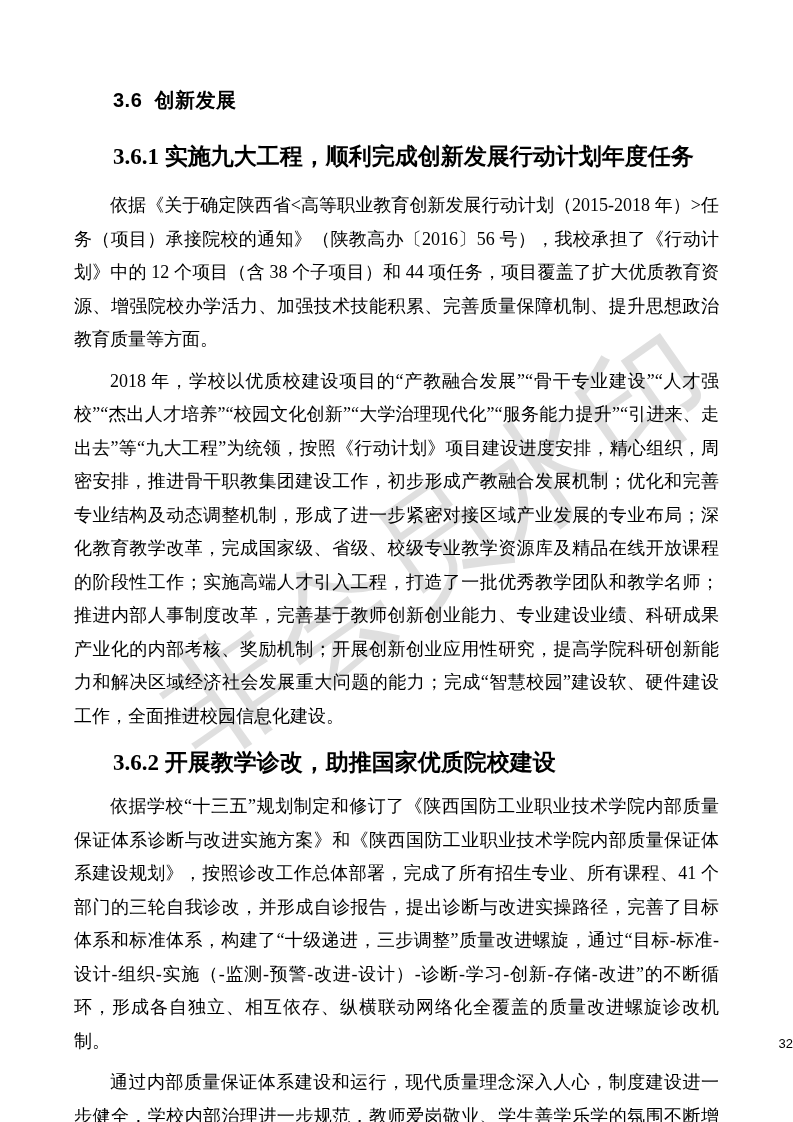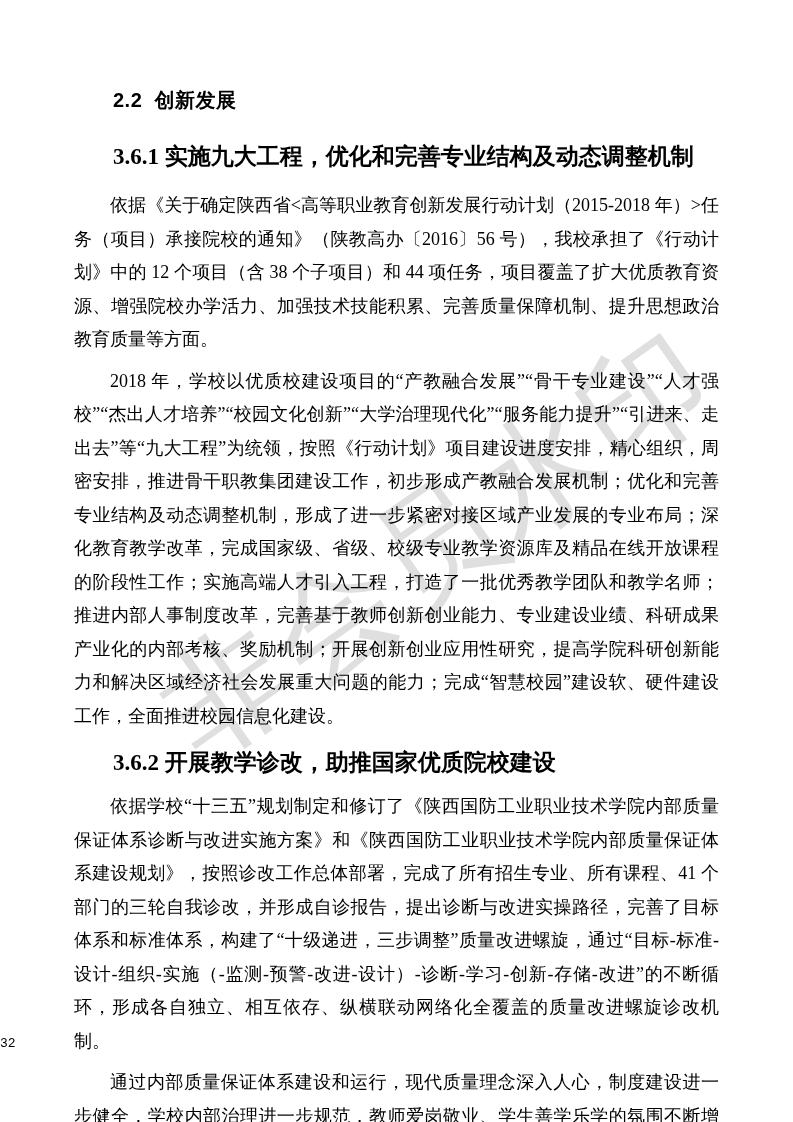--- a/index.html
+++ b/index.html
@@ -48,38 +48,38 @@
     transform-origin:center center;
     white-space:nowrap;
     text-align:center;
     pointer-events:none;
     user-select:none;
     font-family:"Liberation Serif","DejaVu Serif",serif;
   }
   .page-number{
     position:absolute;
     left:0;right:0;top:1036px;
-    text-align:left;
+    text-align:right;
     font-size:13px;
     color:#000;
-    font-family:Liberation Mono, monospace;
+    font-family:Liberation Sans, sans-serif;
   }
 </style>
 </head>
 <body>
 
 <div class="page">
 
   <div class="watermark">非会员水印</div>
 
   <div class="content">
 
-    <div class="h1">2.2  创新发展</div>
+    <div class="h1">3.6  创新发展</div>
 
-    <div class="h2 h2-first">3.6.1 实施九大工程，优化和完善专业结构及动态调整机制</div>
+    <div class="h2 h2-first">3.6.1 实施九大工程，顺利完成创新发展行动计划年度任务</div>
 
     <p class="para">依据《关于确定陕西省&lt;高等职业教育创新发展行动计划（2015-2018 年）&gt;任务（项目）承接院校的通知》（陕教高办〔2016〕56 号），我校承担了《行动计划》中的 12 个项目（含 38 个子项目）和 44 项任务，项目覆盖了扩大优质教育资源、增强院校办学活力、加强技术技能积累、完善质量保障机制、提升思想政治教育质量等方面。</p>
 
     <p class="para">2018 年，学校以优质校建设项目的“产教融合发展”“骨干专业建设”“人才强校”“杰出人才培养”“校园文化创新”“大学治理现代化”“服务能力提升”“引进来、走出去”等“九大工程”为统领，按照《行动计划》项目建设进度安排，精心组织，周密安排，推进骨干职教集团建设工作，初步形成产教融合发展机制；优化和完善专业结构及动态调整机制，形成了进一步紧密对接区域产业发展的专业布局；深化教育教学改革，完成国家级、省级、校级专业教学资源库及精品在线开放课程的阶段性工作；实施高端人才引入工程，打造了一批优秀教学团队和教学名师；推进内部人事制度改革，完善基于教师创新创业能力、专业建设业绩、科研成果产业化的内部考核、奖励机制；开展创新创业应用性研究，提高学院科研创新能力和解决区域经济社会发展重大问题的能力；完成“智慧校园”建设软、硬件建设工作，全面推进校园信息化建设。</p>
 
     <div class="h2 h2-second">3.6.2 开展教学诊改，助推国家优质院校建设</div>
 
     <p class="para">依据学校“十三五”规划制定和修订了《陕西国防工业职业技术学院内部质量保证体系诊断与改进实施方案》和《陕西国防工业职业技术学院内部质量保证体系建设规划》，按照诊改工作总体部署，完成了所有招生专业、所有课程、41 个部门的三轮自我诊改，并形成自诊报告，提出诊断与改进实操路径，完善了目标体系和标准体系，构建了“十级递进，三步调整”质量改进螺旋，通过“目标-标准-设计-组织-实施（-监测-预警-改进-设计）-诊断-学习-创新-存储-改进”的不断循环，形成各自独立、相互依存、纵横联动网络化全覆盖的质量改进螺旋诊改机制。</p>
 
     <p class="para">通过内部质量保证体系建设和运行，现代质量理念深入人心，制度建设进一步健全，学校内部治理进一步规范，教师爱岗敬业、学生善学乐学的氛围不断增强，人人重视质量、人</p>

